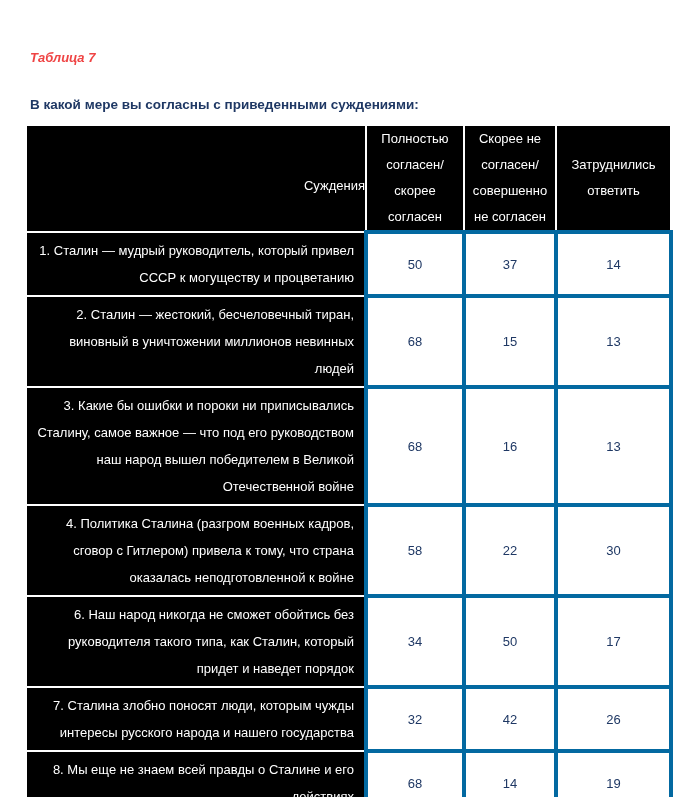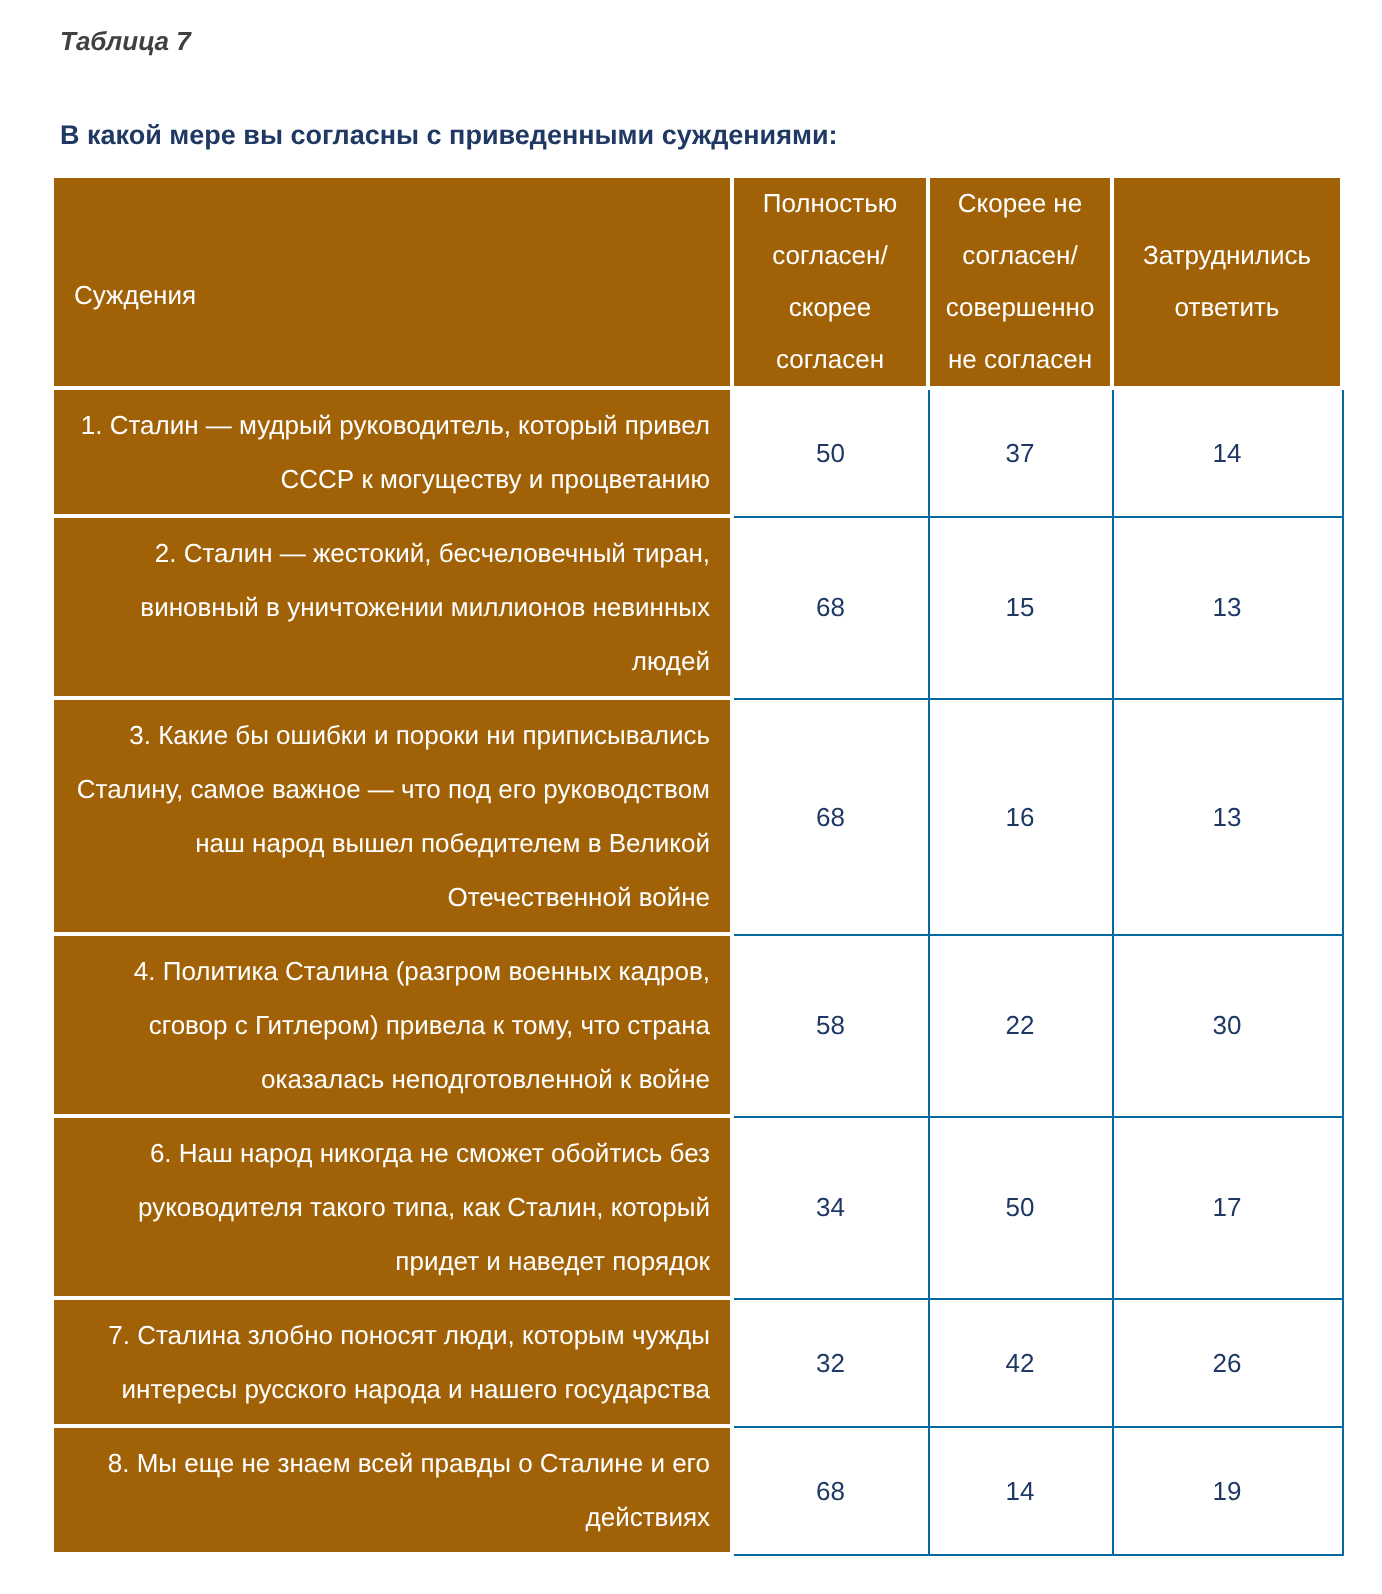--- a/index.html
+++ b/index.html
@@ -14,65 +14,66 @@
     height: 797px;
     background: #ffffff;
     box-sizing: border-box;
     padding: 13px 0 0 25px;
   }
   .caption {
     margin-left: 5px;
     font-size: 13px;
     font-style: italic;
     font-weight: bold;
-    color: #404040;
+    color: #ef4444;
+    margin-top: 37px;
   }
   .question {
     margin-left: 5px;
     margin-top: 32px;
     font-size: 13.5px;
     font-weight: bold;
     color: #1F3864;
   }
   table.survey {
     border-collapse: collapse;
     table-layout: fixed;
     width: 645px;
     margin-top: 12px;
   }
   table.survey th, table.survey td { padding: 0; }
   .dark {
-    background: #a16207;
+    background: #000000;
     color: #ffffff;
     border: 2px solid #ffffff;
     font-weight: normal;
     margin-left: 24px;
   }
   thead th.dark {
     text-align: center;
     vertical-align: middle;
     font-size: 13px;
     line-height: 26px;
     white-space: pre-line;
   }
   thead th.stmt-h {
-    text-align: left;
+    text-align: right;
     padding-left: 10px;
     padding-top: 14px;
   }
   tbody th.dark {
     text-align: right;
     vertical-align: middle;
     padding: 4px 10px;
     font-size: 13px;
     line-height: 27px;
   }
   td.val {
     background: #ffffff;
-    border: 1px solid #0369a1;
+    border: 4px solid #0369a1;
     color: #1F3864;
     text-align: center;
     vertical-align: middle;
     font-size: 13px;
   }
   tr.hrow { height: 105px; }
   tr.r0 { height: 53px; }
   tr.r1 { height: 80px; }
   tr.r2 { height: 107px; }
   tr.r3 { height: 83px; }

